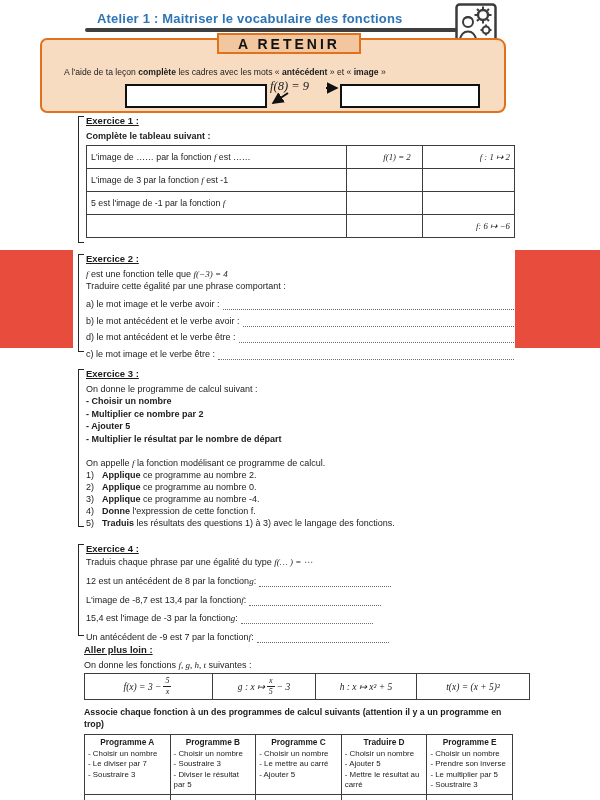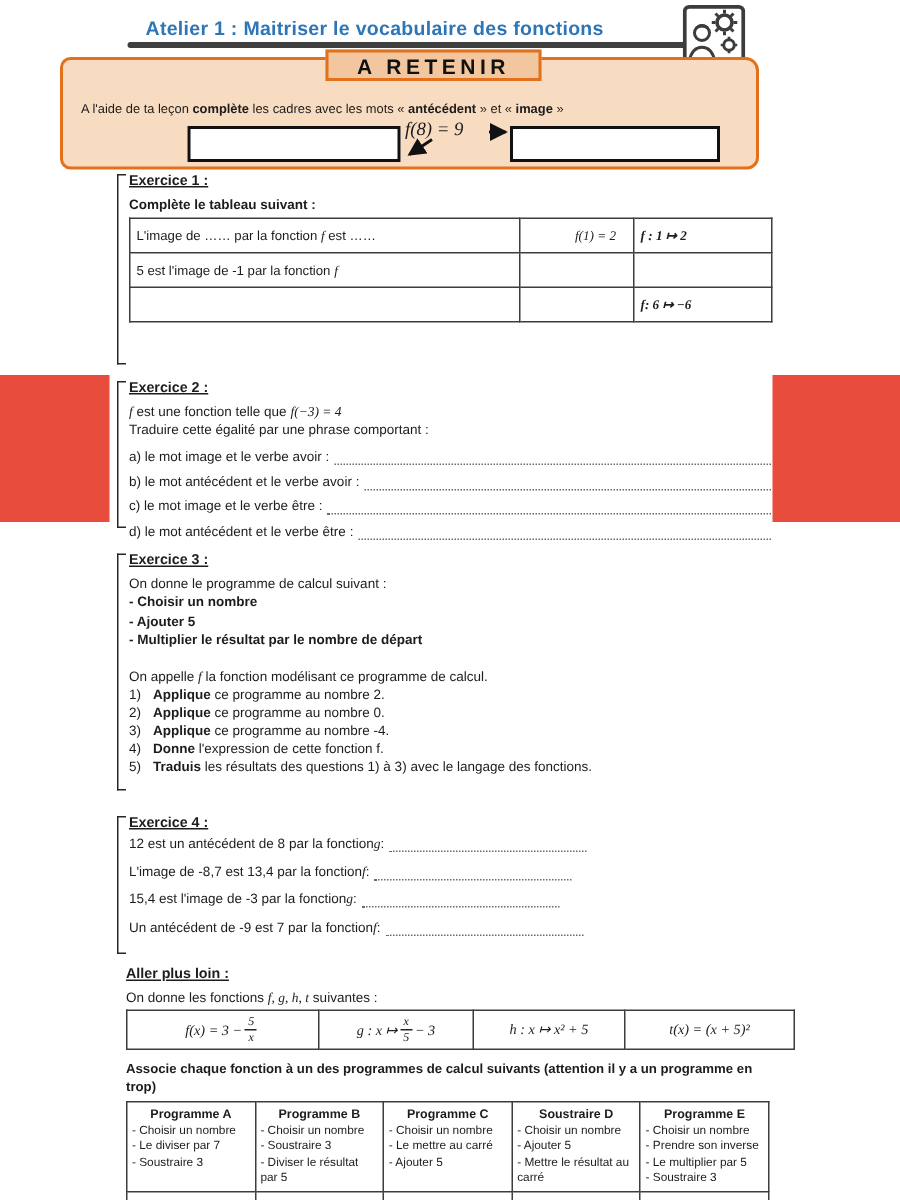--- a/index.html
+++ b/index.html
@@ -12,21 +12,21 @@
   .band.right { left: 515px; width: 85px; }
 
   
   .page-title { position: absolute; left: 97px; top: 11px; font-size: 13px; font-weight: bold; color: #2E75B6; letter-spacing: .2px; }
   .title-underline { position: absolute; left: 85px; top: 28px; width: 372px; height: 4px; background: #3f3f3f; border-radius: 2px; }
   .icon-box { position: absolute; left: 455px; top: 3px; }
 
   
   .retenir { position: absolute; left: 40px; top: 38px; width: 466px; height: 75px; background: #F8DCC2; border: 2px solid #E2711C; border-radius: 7px 9px 8px 7px; }
   .retenir-label { position: absolute; left: 175px; top: -7px; width: 144px; height: 21px; background: #F2C7A0; border: 2px solid #E2711C; text-align: center; font-weight: bold; font-size: 14px; letter-spacing: 3px; line-height: 18px; color: #111; }
-  .instruction { position: absolute; left: 12px; top: 27px; font-size: 8.6px; }
+  .instruction { position: absolute; left: 22px; top: 27px; font-size: 8.6px; }
   .instruction b { font-size: 8.6px; }
   .answer-box { position: absolute; background: #fff; border: 2.5px solid #111; width: 142px; height: 24px; }
   .answer-box.left { left: 83px; top: 44px; }
   .answer-box.right { left: 298px; top: 44px; width: 140px; }
   .formula { position: absolute; left: 228px; top: 39px; font-size: 12.5px; }
   .arrows { position: absolute; left: 0; top: 0; width: 466px; height: 75px; pointer-events: none; }
 
   
   .exo { position: absolute; left: 78px; width: 436px; font-size: 9px; line-height: 12px; }
   .bracket { position: absolute; left: 0; top: 1px; bottom: 0; width: 6px; border-left: 1.5px solid #262626; border-top: 1.5px solid #262626; border-bottom: 1.5px solid #262626; }
@@ -35,21 +35,21 @@
   .bold { font-weight: bold; }
 
   .math { font-family: "Liberation Serif", serif; font-style: italic; }
   i.mletter { font-family: "Liberation Serif", serif; }
 
   
   table.t1 { border-collapse: collapse; table-layout: fixed; width: 428px; margin-top: 3px; }
   table.t1 td { border: 1.5px solid #3d3d3d; height: 23px; font-size: 8.8px; padding: 2px 4px; }
   table.t1 td.c1 { width: 260px; }
   table.t1 td.c2 { width: 76px; text-align: center; padding-left: 29px; }
-  table.t1 td.c3 { width: 92px; text-align: left; font-weight: bold; }
+  table.t1 td.c3 { width: 92px; text-align: right; }
 
   
   .dotline { display: flex; align-items: flex-end; margin-bottom: 4.5px; }
   .dots { flex: 1 1 auto; border-bottom: 1.4px dotted #6b6b6b; height: 3px; margin-left: 3px; }
   .dots.short { flex: 0 0 132px; }
 
   
   .qline { display: flex; }
   .qnum { width: 16px; flex: 0 0 16px; }
 
@@ -134,20 +134,25 @@
       <div class="exo-title">Exercice 1 :</div>
       <div class="bold">Complète le tableau suivant :</div>
       <table class="t1">
         <tbody>
             <tr>
           <td class="c1"><span>L'image de …… par la fonction </span><i class="mletter">f</i><span> est ……</span></td>
           <td class="c2 math">f(1) = 2</td>
           <td class="c3 math">f : 1 ↦ 2</td>
         </tr>
         <tr>
+          <td class="c1"><span>L'image de 3 par la fonction </span><i class="mletter">f</i><span> est -1</span></td>
+          <td class="c2 math"></td>
+          <td class="c3 math"></td>
+        </tr>
+        <tr>
           <td class="c1"><span>5 est l'image de -1 par la fonction </span><i class="mletter">f</i><span></span></td>
           <td class="c2 math"></td>
           <td class="c3 math"></td>
         </tr>
         <tr>
           <td class="c1"><span></span></td>
           <td class="c2 math"></td>
           <td class="c3 math">f: 6 ↦ −6</td>
         </tr>
       </tbody>
@@ -163,37 +168,38 @@
       <div style="margin-bottom:6px;">Traduire cette égalité par une phrase comportant :</div>
       <div class="dotline">
           <span>a) le mot image et le verbe avoir :</span>
           <span class="dots"></span>
         </div>
       <div class="dotline">
           <span>b) le mot antécédent et le verbe avoir :</span>
           <span class="dots"></span>
         </div>
       <div class="dotline">
+          <span>d) le mot antécédent et le verbe être :</span>
+          <span class="dots"></span>
+        </div>
+      <div class="dotline">
           <span>c) le mot image et le verbe être :</span>
-          <span class="dots"></span>
-        </div>
-      <div class="dotline">
-          <span>d) le mot antécédent et le verbe être :</span>
           <span class="dots"></span>
         </div>
     </div>
   </section>
 
   <section class="exo" style="top:368px; height:159px;">
     <div class="bracket"></div>
     <div class="exo-inner">
       <div class="exo-title">Exercice 3 :</div>
       <div>On donne le programme de calcul suivant :</div>
       <div class="bold" style="line-height:12.6px;">
           <div>- Choisir un nombre</div>
+          <div>- Multiplier ce nombre par 2</div>
           <div>- Ajouter 5</div>
           <div>- Multiplier le résultat par le nombre de départ</div>
         </div>
       <div style="margin-top:12px;"><span>On appelle </span><i class="mletter">f</i><span> la fonction modélisant ce programme de calcul.</span></div>
       <div class="qline">
           <span class="qnum">1)</span>
           <span><b>Applique</b><span> ce programme au nombre 2.</span></span>
         </div>
       <div class="qline">
           <span class="qnum">2)</span>
@@ -211,20 +217,21 @@
           <span class="qnum">5)</span>
           <span><b>Traduis</b><span> les résultats des questions 1) à 3) avec le langage des fonctions.</span></span>
         </div>
     </div>
   </section>
 
   <section class="exo" style="top:543px; height:93px;">
     <div class="bracket"></div>
     <div class="exo-inner">
       <div class="exo-title" style="margin-bottom:1px;">Exercice 4 :</div>
+      <div style="margin-bottom:7px;"><span>Traduis chaque phrase par une égalité du type </span><span class="math">f(… ) = ⋯</span></div>
       <div class="dotline" style="margin-bottom:6.5px;">
           <span>12 est un antécédent de 8 par la fonction </span>
           <i class="mletter">g</i>
           <span> :</span>
           <span class="dots short"></span>
         </div>
       <div class="dotline" style="margin-bottom:6.5px;">
           <span>L'image de -8,7 est 13,4 par la fonction </span>
           <i class="mletter">f</i>
           <span> :</span>
@@ -281,21 +288,21 @@
               </td>
           <td>
                 <div class="prog-head">Programme C</div>
                 <div>
                   <div>- Choisir un nombre</div>
                   <div>- Le mettre au carré</div>
                   <div>- Ajouter 5</div>
                 </div>
               </td>
           <td>
-                <div class="prog-head">Soustraire D</div>
+                <div class="prog-head">Traduire D</div>
                 <div>
                   <div>- Choisir un nombre</div>
                   <div>- Ajouter 5</div>
                   <div>- Mettre le résultat au carré</div>
                 </div>
               </td>
           <td>
                 <div class="prog-head">Programme E</div>
                 <div>
                   <div>- Choisir un nombre</div>

